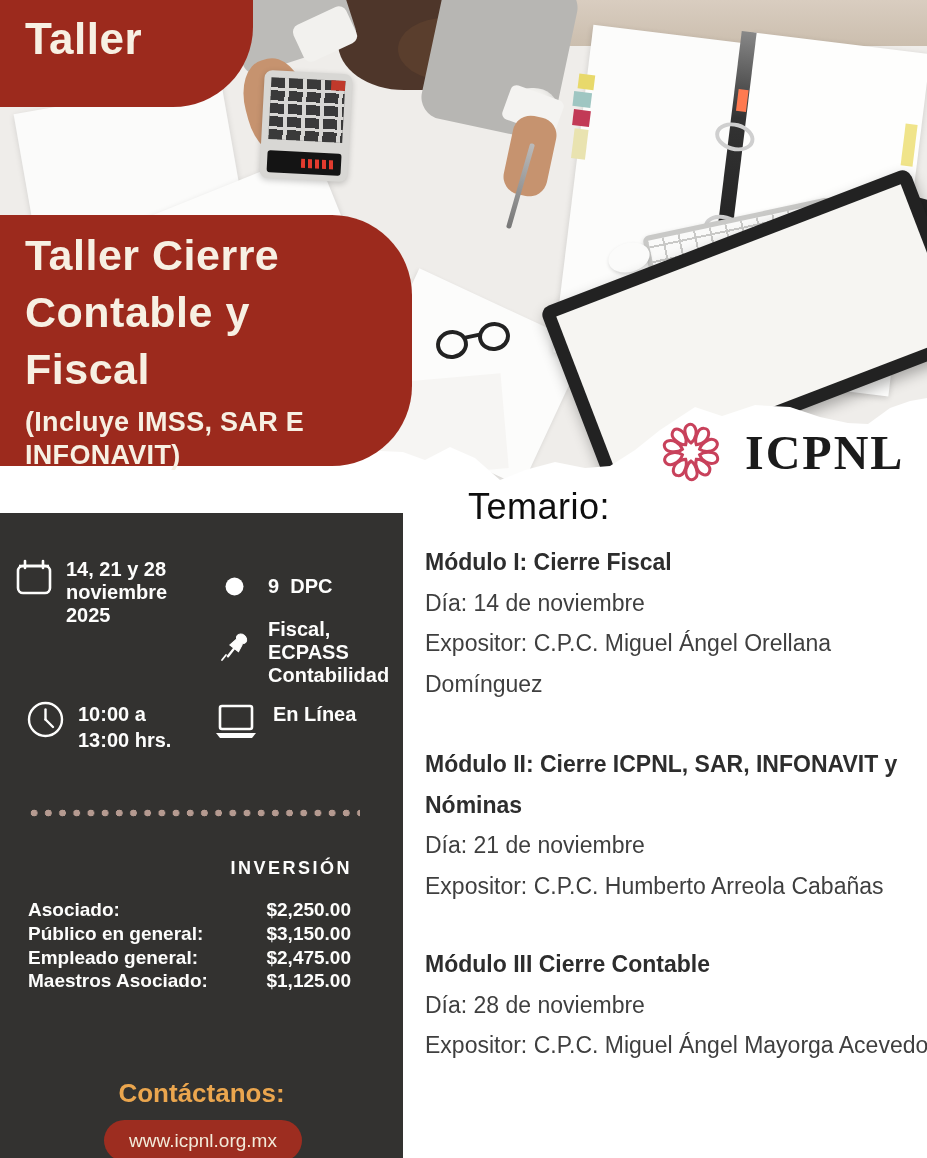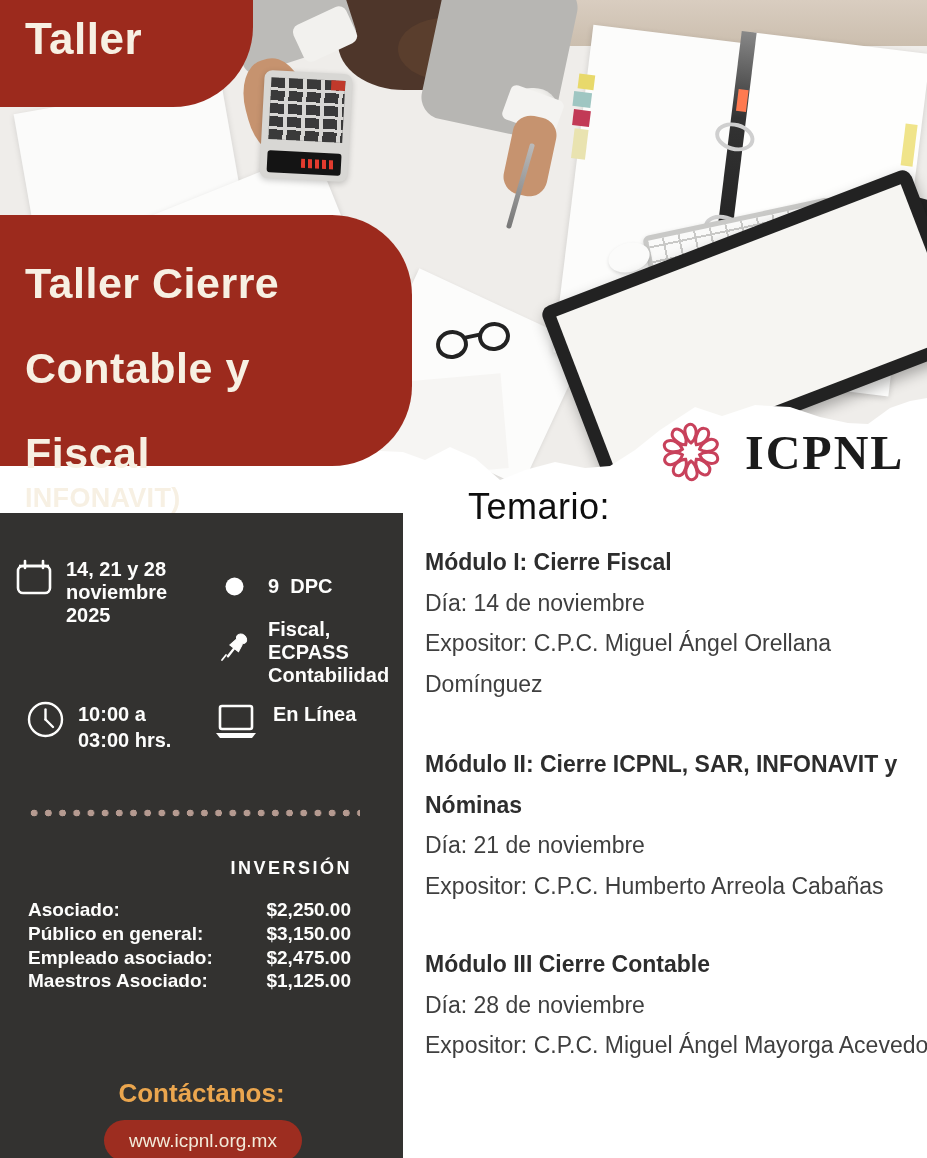--- a/index.html
+++ b/index.html
@@ -79,21 +79,21 @@
       820px 27px,848px 33px,868px 34px,890px 18px,910px 11px,927px 8px,927px 768px,0px 768px);
     filter:drop-shadow(0 -3px 5px rgba(60,60,60,.28));
   }
 
   
   .chip { position:absolute; left:0; top:0; width:253px; height:107px; background:#9c2a1d;
     border-radius:0 0 80px 0; z-index:3; }
   .chip-label { position:absolute; left:25px; top:14px; color:#f7f0e3; font-size:44px; font-weight:800; letter-spacing:.5px; }
   .titleblock { position:absolute; left:0; top:215px; width:412px; height:251px; background:#9c2a1d;
     border-radius:0 80px 80px 0; z-index:3; padding:12px 0 0 25px; }
-  .titleblock .tline { color:#f7f0e3; font-size:43px; font-weight:800; line-height:57px; letter-spacing:.5px;margin-top:28px; }
+  .titleblock .tline { color:#f7f0e3; font-size:43px; font-weight:800; line-height:57px; letter-spacing:.5px; }
   .titleblock .sline { color:#f7f0e3; font-size:27px; font-weight:800; line-height:33px; letter-spacing:.3px; }
   .titleblock .sub { margin-top:8px; }
 
   
   .sidebar { position:absolute; left:0; top:465px; width:403px; height:693px; background:#333230; z-index:4; color:#fff;margin-top:48px; }
   .inforow { position:absolute; display:flex; align-items:flex-start; }
   .itext { font-weight:700; font-size:20px; line-height:23px; color:#fdfdfc; }
   .icn { flex:none; }
   .pre { white-space:pre; }
   .dots { position:absolute; left:30px; top:296px; width:330px; height:8px;
@@ -184,22 +184,22 @@
   <div class="tear"></div>
 
   <div class="chip">
     <div class="chip-label">Taller</div>
   </div>
 
   <div class="titleblock">
     <div class="tline">Taller Cierre</div>
     <div class="tline">Contable y</div>
     <div class="tline">Fiscal</div>
+    <div class="sline sub">(Incluye IMSS, SAR E</div>
     <div class="sline">INFONAVIT)</div>
-    <div class="sline sub">(Incluye IMSS, SAR E</div>
   </div>
 
   <div class="sidebar">
 
     <div class="inforow" style="left:14px; top:45px;">
       <svg class="icn" width="40" height="40" viewBox="0 0 40 40">
         <rect x="4" y="8" width="32" height="27" rx="5" fill="none" stroke="#fdfdfc" stroke-width="2.6"></rect>
         <line x1="11" y1="3" x2="11" y2="10" stroke="#fdfdfc" stroke-width="2.6" stroke-linecap="round"></line>
         <line x1="29" y1="3" x2="29" y2="10" stroke="#fdfdfc" stroke-width="2.6" stroke-linecap="round"></line>
         <line x1="5" y1="8" x2="35" y2="8" stroke="#fdfdfc" stroke-width="2.6"></line>
@@ -235,21 +235,21 @@
     </div>
 
     <div class="inforow" style="left:27px; top:188px;">
       <svg class="icn" width="37" height="37" viewBox="0 0 37 37">
         <circle cx="18.5" cy="18.5" r="16.5" fill="none" stroke="#fdfdfc" stroke-width="2.4"></circle>
         <line x1="18.5" y1="18.5" x2="18.5" y2="8.5" stroke="#fdfdfc" stroke-width="2.4" stroke-linecap="round"></line>
         <line x1="18.5" y1="18.5" x2="26" y2="26" stroke="#fdfdfc" stroke-width="2.4" stroke-linecap="round"></line>
       </svg>
       <div style="margin-left:14px;">
         <div class="itext" style="line-height:26px;">10:00 a</div>
-        <div class="itext" style="line-height:26px;">03:00 hrs.</div>
+        <div class="itext" style="line-height:26px;">13:00 hrs.</div>
       </div>
     </div>
 
     <div class="inforow" style="left:211px; top:190px; align-items:flex-start;">
       <svg class="icn" width="50" height="40" viewBox="0 0 50 40">
         <rect x="9" y="3" width="32" height="23" rx="2" fill="none" stroke="#fdfdfc" stroke-width="2.6"></rect>
         <path d="M5 30 L45 30 L41 35 L9 35 Z" fill="#fdfdfc"></path>
       </svg>
       <div class="itext" style="margin-left:12px;">En Línea</div>
     </div>
@@ -261,21 +261,21 @@
     <div class="prices">
       <div class="prow">
         <span>Asociado:</span>
         <span>$2,250.00</span>
       </div>
       <div class="prow">
         <span>Público en general:</span>
         <span>$3,150.00</span>
       </div>
       <div class="prow">
-        <span>Empleado asociado:</span>
+        <span>Empleado general:</span>
         <span>$2,475.00</span>
       </div>
       <div class="prow">
         <span>Maestros Asociado:</span>
         <span>$1,125.00</span>
       </div>
     </div>
 
     <div class="contact-head">Contáctanos:</div>
     <button class="contact-btn">www.icpnl.org.mx</button>

